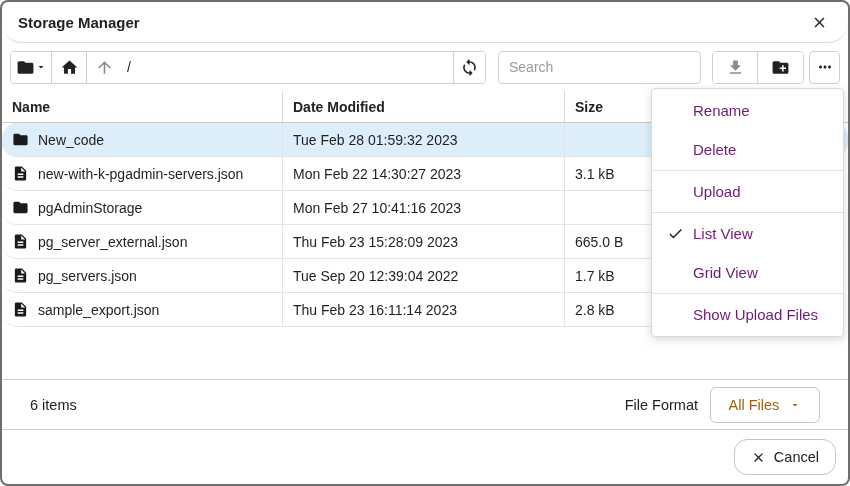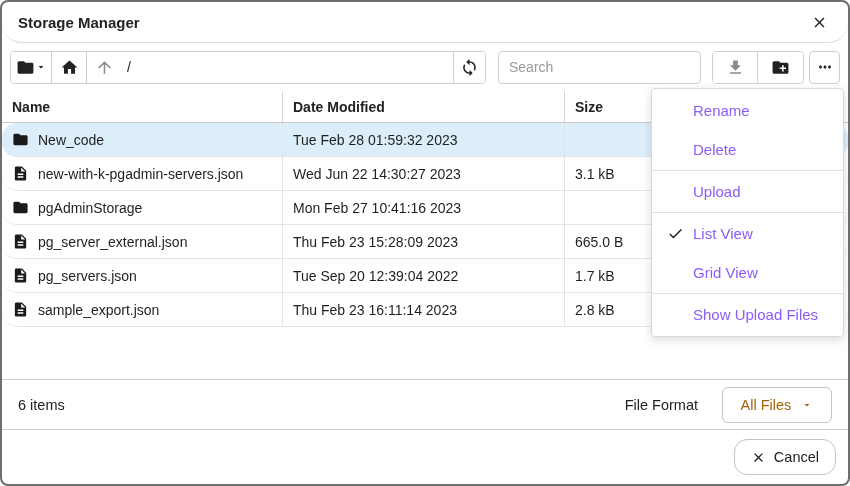--- a/index.html
+++ b/index.html
@@ -92,24 +92,24 @@
   }
   .td:last-child { border-right:none; }
   .td .row-icon { width:17px; height:17px; flex:0 0 17px; color:#1b1b1b; display:flex; }
   .td .row-icon svg { width:17px; height:17px; }
 
   
   .footer {
     height:50px; flex:0 0 50px;
     border-top:1px solid #cfcfcf;
     display:flex; align-items:center;
-    padding:0 16px;
+    padding:0 28px;
   }
   .items-count { font-size:14.5px; color:#222; }
-  .format-wrap { margin-left:auto; display:flex; align-items:center; gap:24px; }
+  .format-wrap { margin-left:auto; display:flex; align-items:center; gap:12px; }
   .format-label { font-size:14.5px; color:#222; }
   .format-select {
     height:36px; min-width:110px;
     border:1px solid #c4c4c4; border-radius:6px; background:#fff;
     display:flex; align-items:center; justify-content:center; gap:10px;
     padding:0 14px; font-size:14.5px; color:#a16207; cursor:pointer;
     font-family:"Liberation Sans",sans-serif;
   }
   .format-select svg { width:12px; height:12px; }
 
@@ -131,21 +131,21 @@
 
   
   .menu {
     position:absolute; left:651px; top:88px; width:193px;
     background:#fff; border:1px solid #d9d9d9; border-radius:4px;
     box-shadow:0 3px 10px rgba(0,0,0,.14);
     padding:2px 0; z-index:10;
   }
   .menu-item {
     height:39px; display:flex; align-items:center;
-    padding-left:15px; font-size:15px; color:#8b5cf6; cursor:pointer;
+    padding-left:15px; font-size:15px; color:#701a75; cursor:pointer;
   }
   .menu-item .check { width:26px; flex:0 0 26px; display:flex; color:#1c1c1c; }
   .menu-item .check svg { width:17px; height:17px; }
   .menu-divider { height:0; border-top:1px solid #e2e2e2; margin:1px 0; }
 </style>
 </head>
 <body>
 
 <svg width="0" height="0" style="position:absolute">
   <defs>
@@ -251,21 +251,21 @@
   <div class="grid-row tr">
     <div class="td">
       <span class="row-icon">
               <svg viewBox="0 0 24 24" fill="currentColor">
                 <use href="#i-file"></use>
               </svg>
             </span>
       <span class="cell-name">new-with-k-pgadmin-servers.json</span>
     </div>
     <div class="td">
-            <span class="cell-date">Wed Jun 22 14:30:27 2023</span>
+            <span class="cell-date">Mon Feb 22 14:30:27 2023</span>
           </div>
     <div class="td">
             <span class="cell-size">3.1 kB</span>
           </div>
   </div>
 
   <div class="grid-row tr">
     <div class="td">
       <span class="row-icon">
               <svg viewBox="0 0 24 24" fill="currentColor">

